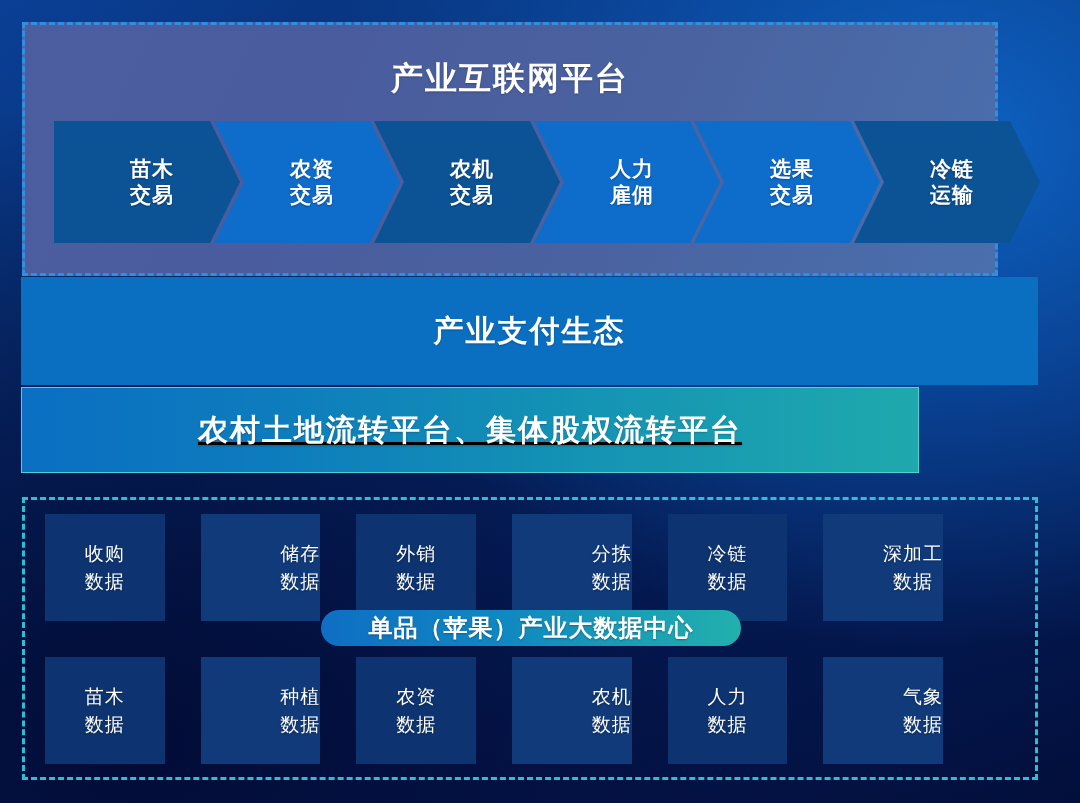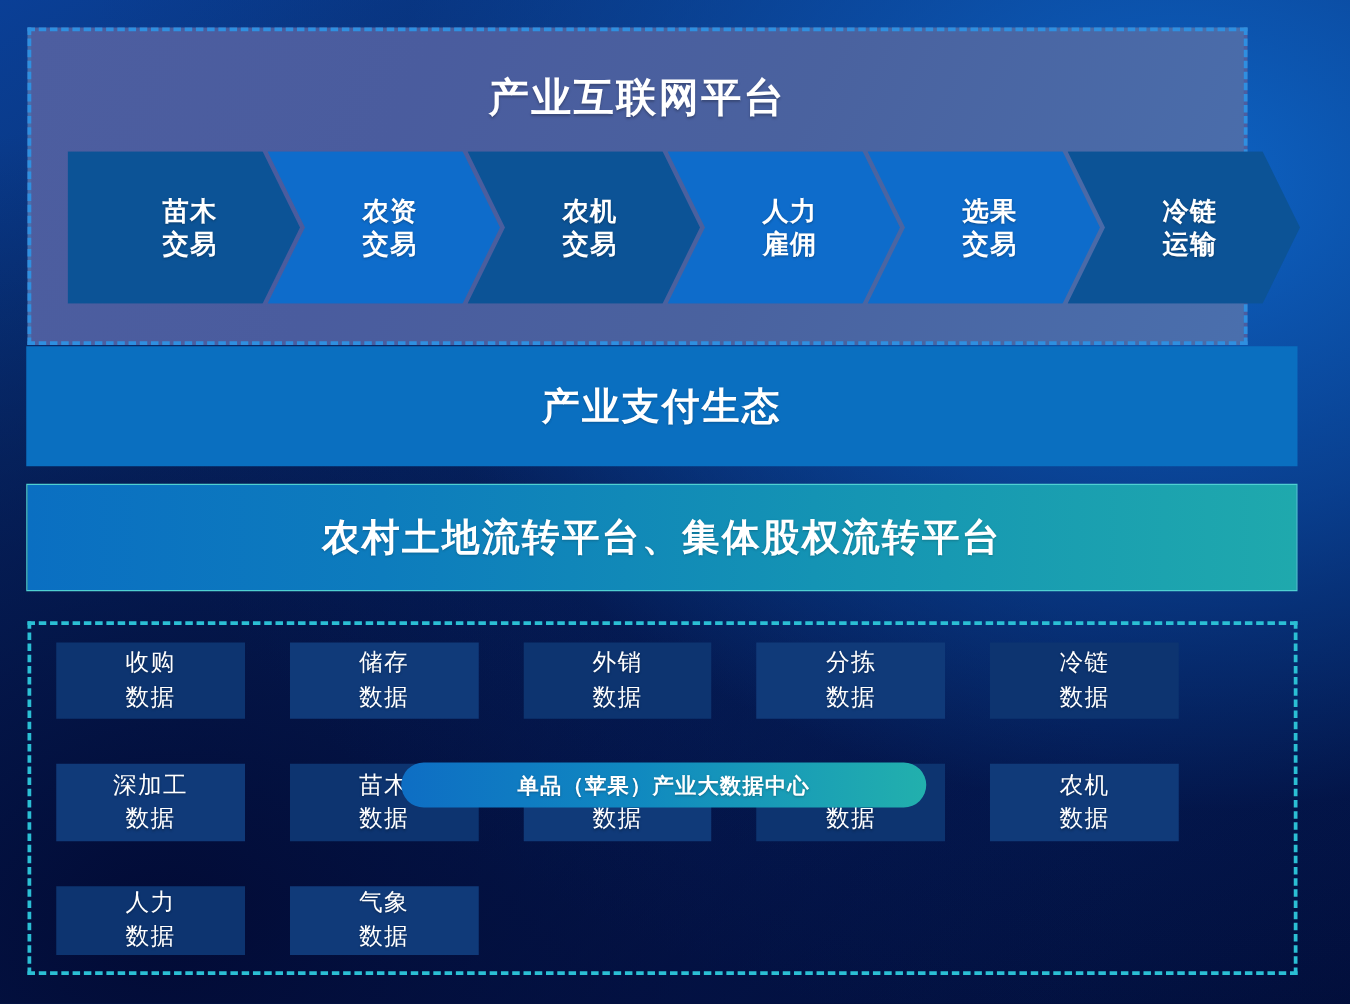--- a/index.html
+++ b/index.html
@@ -74,47 +74,48 @@
   .chev.dark  { background: #0c5396; }
   .chev.light { background: #0e6ccb; }
   .chev-label { position: relative; z-index: 2; padding-left: 10px; }
 
   
   .pay-band {
     position: absolute;
     left: 21px;
     top: 277px;
     width: 1017px;
-    height: 96px;
+    height: 108px;
     background: #0a6fc0;
     display: flex;
     align-items: center;
     justify-content: center;
   }
   .pay-band .band-text {
     color: #ffffff;
     font-size: 30px;
     font-weight: bold;
     letter-spacing: 2px;
     text-shadow: 0 1px 2px rgba(0,0,0,0.22);
   }
 
   
   .land-band {
     position: absolute;
     left: 21px;
     top: 387px;
-    width: 1017px;
+    width: 898px;
     height: 86px;
     box-sizing: border-box;
     border: 1px solid #4fd0d2;
     background: linear-gradient(90deg, #0a6fc2 0%, #0d7cbd 28%, #1493b4 62%, #1fa9ad 100%);
     display: flex;
     align-items: center;
     justify-content: center;
+    text-decoration: underline;
   }
   .land-band .band-text {
     color: #ffffff;
     font-size: 30px;
     font-weight: bold;
     letter-spacing: 2px;
     text-shadow: 0 1px 2px rgba(0,0,0,0.22);
   }
 
   
@@ -127,54 +128,54 @@
     box-sizing: border-box;
     border: 3px dashed #2bbfd4;
   }
   .data-grid {
     position: absolute;
     left: 20px;
     top: 14px;
     width: 898px;
     height: 250px;
     display: grid;
-    grid-template-columns: repeat(5, 1fr);
+    grid-template-columns: repeat(6, 1fr);
     grid-template-rows: repeat(2, 1fr);
     column-gap: 15px;
     row-gap: 10px;
     gap: 36px;
   }
   .data-card {
     background: #0d3470;
     display: flex;
     align-items: center;
     justify-content: center;
     color: #ffffff;
     font-size: 19px;
     font-weight: normal;
     line-height: 1.45;
     text-align: center;
     letter-spacing: 1px;
     text-shadow: 0 1px 2px rgba(0,0,0,0.3);
   }
-  .data-card.alt { background: #103a79; }
+  .data-card.alt { background: #103a79; justify-content: flex-end; }
 
   .center-pill {
     position: absolute;
     left: 296px;
     top: 110px;
     width: 420px;
     height: 36px;
     border-radius: 18px;
     background: linear-gradient(90deg, #0e6ec4 0%, #1089c0 45%, #22b0ad 100%);
     display: flex;
     align-items: center;
     justify-content: center;
     color: #ffffff;
-    font-size: 17px;
+    font-size: 24px;
     font-weight: bold;
     letter-spacing: 1px;
     text-shadow: 0 1px 2px rgba(0,0,0,0.28);
     z-index: 5;
   }
 </style>
 </head>
 <body>
 
 <div id="stage">

